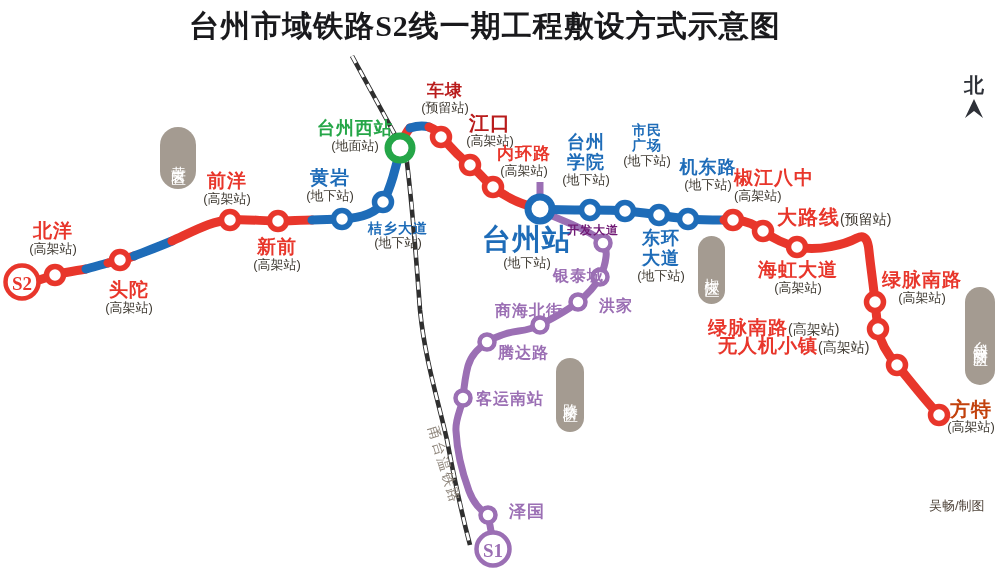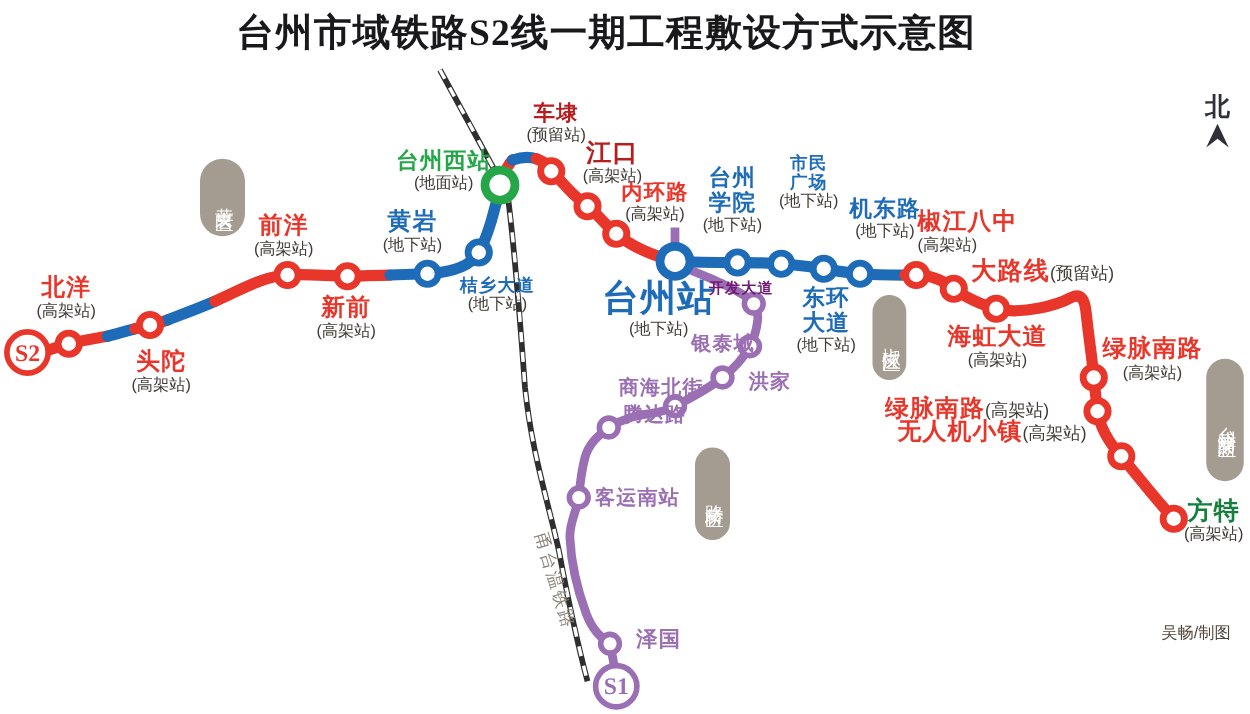--- a/index.html
+++ b/index.html
@@ -186,36 +186,36 @@
         <span class="nm" style="color: rgb(232, 54, 43); font-size: 19px;">海虹大道</span>
         <span class="sfx">(高架站)</span>
       </div>
       <div class="st center" style="left: 922px; top: 270px;">
         <span class="nm" style="color: rgb(232, 54, 43); font-size: 19px;">绿脉南路</span>
         <span class="sfx">(高架站)</span>
       </div>
       <div class="st left inline" style="left: 708px; top: 318px;"><span class="nm" style="color: rgb(232, 54, 43); font-size: 19px;">绿脉南路</span><span class="sfx">(高架站)</span></div>
       <div class="st left inline" style="left: 718px; top: 336px;"><span class="nm" style="color: rgb(232, 54, 43); font-size: 19px;">无人机小镇</span><span class="sfx">(高架站)</span></div>
       <div class="st center" style="left: 971px; top: 398px;">
-        <span class="nm" style="color: #15803d; font-size: 20px;">方特</span>
+        <span class="nm" style="color: #c2410c; font-size: 20px;">方特</span>
         <span class="sfx">(高架站)</span>
       </div>
       <div class="st left" style="left: 567px; top: 224px;">
         <span class="nm" style="color: #701a75; font-size: 12px;">开发大道</span>
       </div>
       <div class="st left" style="left: 532px; top: 267px; margin-left: 21px;">
         <span class="nm" style="color: rgb(155, 111, 180); font-size: 16px;">银泰城</span>
       </div>
       <div class="st left" style="left: 599px; top: 297px;">
         <span class="nm" style="color: rgb(155, 111, 180); font-size: 16px;">洪家</span>
       </div>
       <div class="st left" style="left: 495px; top: 302px;">
         <span class="nm" style="color: rgb(155, 111, 180); font-size: 16px;">商海北街</span>
       </div>
-      <div class="st left" style="left: 498px; top: 324px; text-align: center;">
+      <div class="st left" style="left: 498px; top: 344px; text-align: center;">
         <span class="nm" style="color: rgb(155, 111, 180); font-size: 16px;">腾达路</span>
       </div>
       <div class="st left" style="left: 476px; top: 390px;">
         <span class="nm" style="color: rgb(155, 111, 180); font-size: 16px;">客运南站</span>
       </div>
       <div class="st left" style="left: 509px; top: 503px;">
         <span class="nm" style="color: rgb(155, 111, 180); font-size: 17px;">泽国</span>
       </div>
     </div>
 

